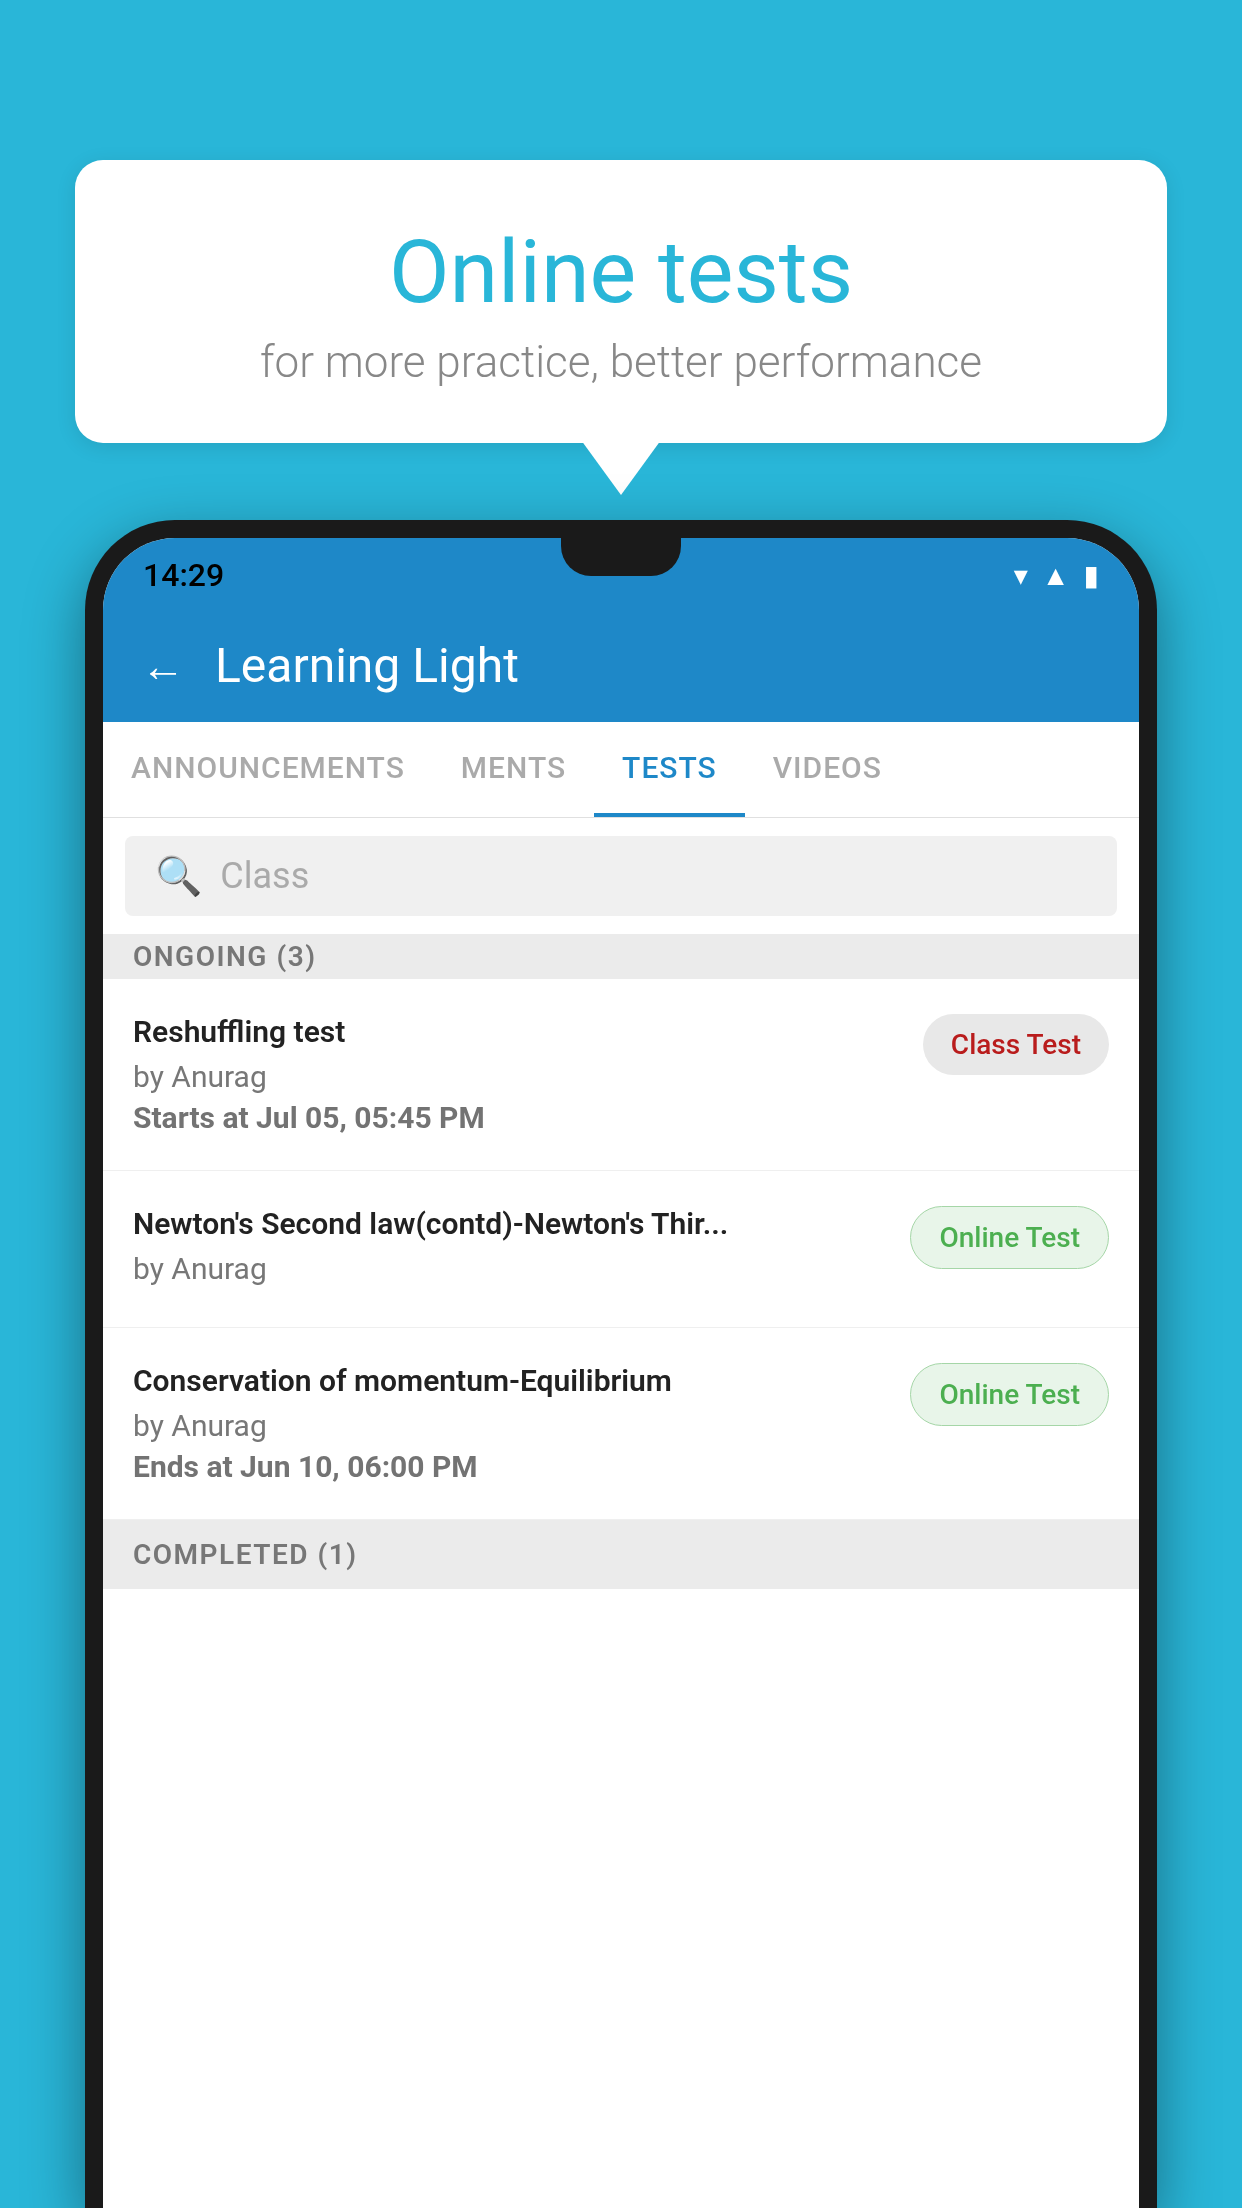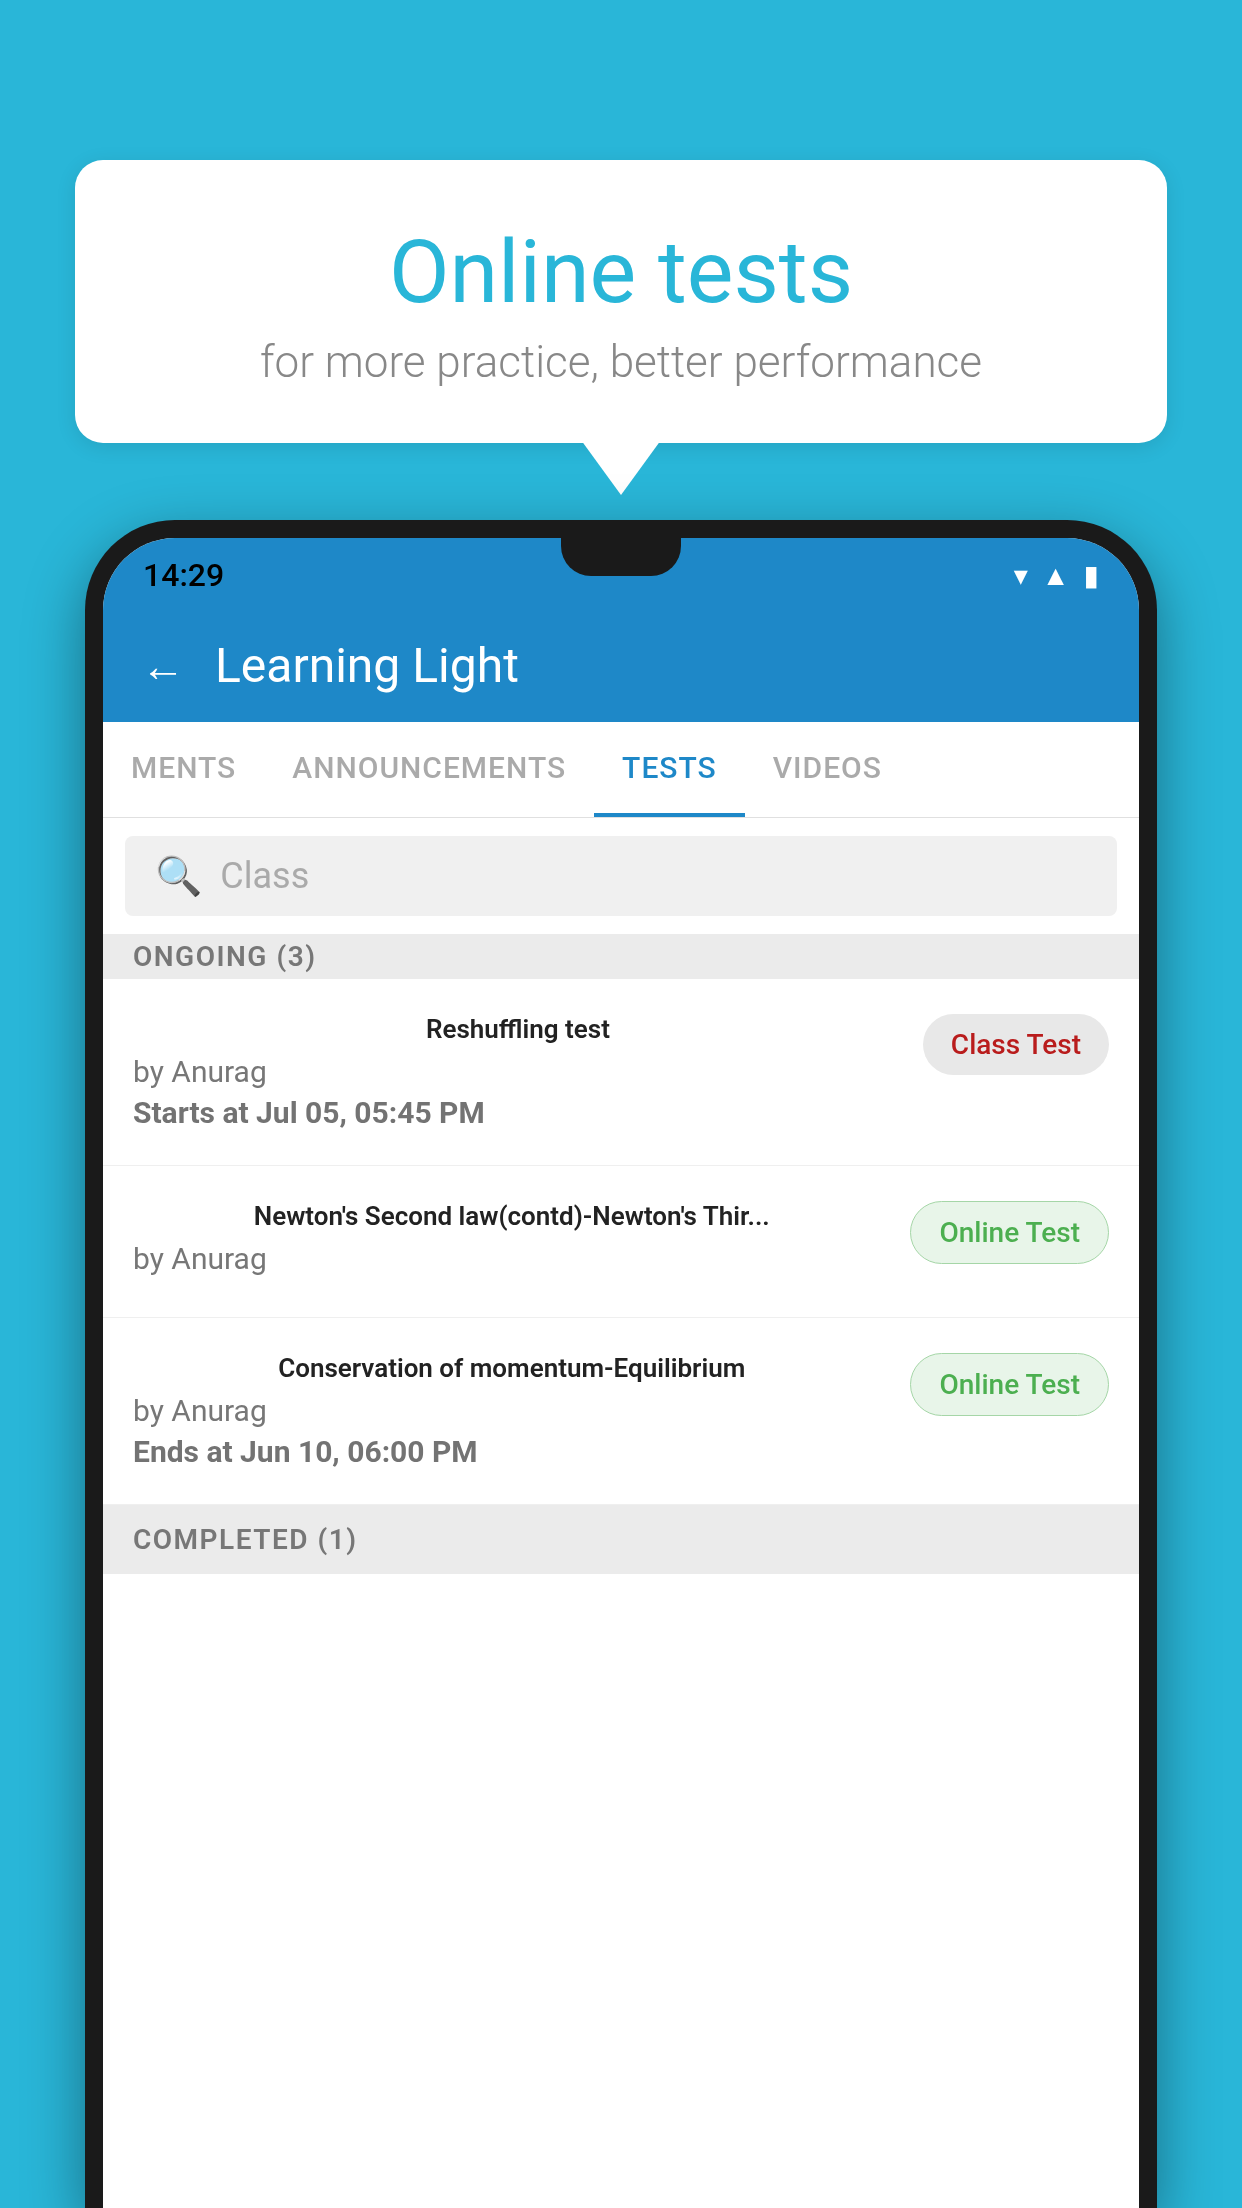--- a/index.html
+++ b/index.html
@@ -216,25 +216,24 @@
       align-items: flex-start;
       justify-content: space-between;
     }
 
     .test-info {
       flex: 1;
       padding-right: 20px;
     }
 
     .test-name {
-      font-size: 26px;
+      font-size: 30px;
       font-weight: 600;
       color: #222;
       margin-bottom: 10px;
-      text-align: center;
     }
 
     .test-author {
       font-size: 30px;
       color: #777;
       margin-bottom: 6px;
     }
 
     .test-date {
       font-size: 30px;
@@ -295,22 +294,22 @@
         <span class="status-icon">▮</span>
       </div>
     </div>
 
     <div class="app-bar">
       <span class="back-arrow">←</span>
       <span class="app-title">Learning Light</span>
     </div>
 
     <div class="tabs-container">
+      <div class="tab">ANNOUNCEMENTS</div>
       <div class="tab">MENTS</div>
-      <div class="tab">ANNOUNCEMENTS</div>
       <div class="tab active">TESTS</div>
       <div class="tab">VIDEOS</div>
     </div>
 
     <div class="search-container">
       <div class="search-bar">
         <span class="search-icon">🔍</span>
         <span class="search-placeholder">Class</span>
       </div>
     </div>

